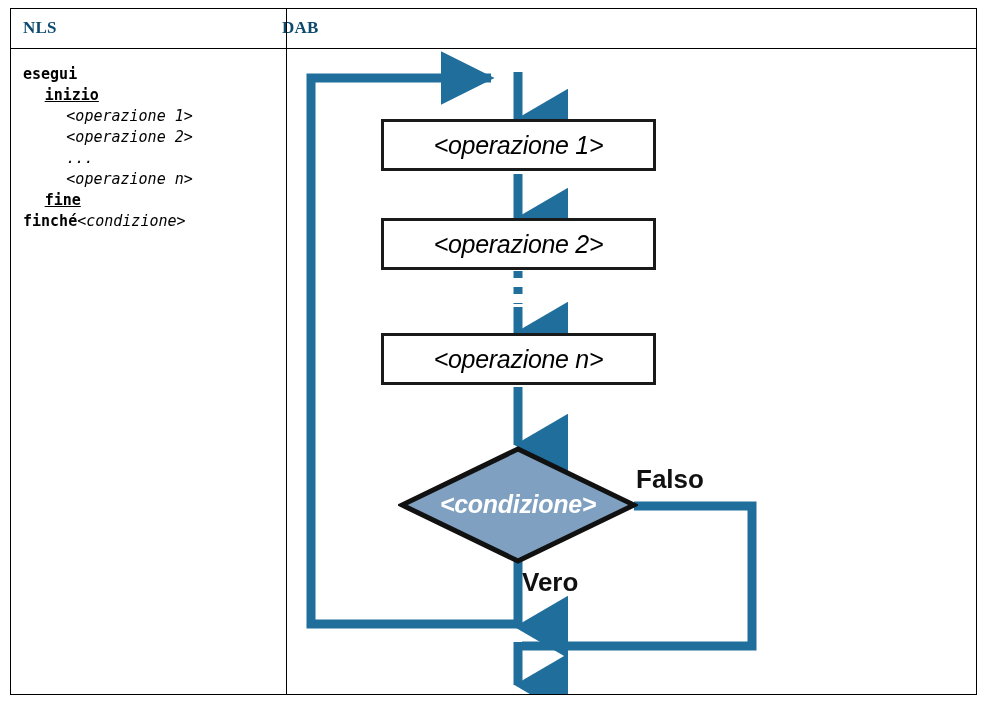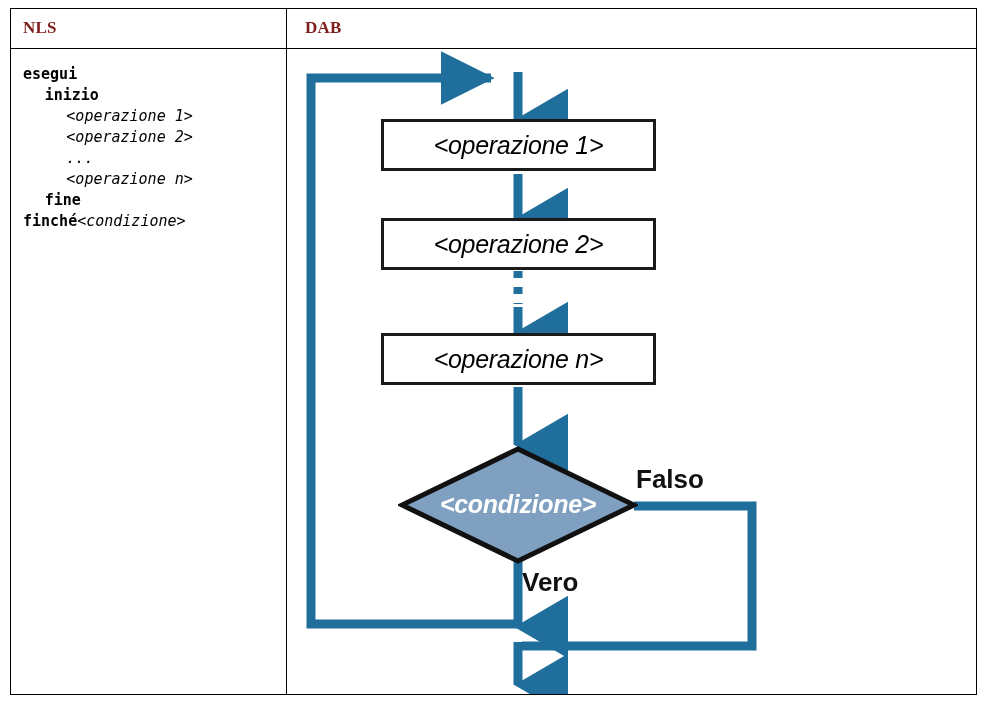--- a/index.html
+++ b/index.html
@@ -48,42 +48,42 @@
     width: 0;
     height: 100%;
     border-left: 1.6px solid #000000;
   }
   .hdr-cell {
     position: absolute;
     top: 9px;
     font-family: "Liberation Serif", serif;
     font-weight: bold;
     font-size: 17px;
-    color: #7f1d1d;
+    color: #0c4a6e;
     letter-spacing: .2px;
   }
   .hdr-nls { left: 12px; }
-  .hdr-dab { left: 294px; text-align: right; }
+  .hdr-dab { left: 271px; text-align: right; }
 
   
   .code-block {
     position: absolute;
     left: 12px;
     top: 55px;
     width: 255px;
     font-family: "DejaVu Sans Mono", "Liberation Mono", monospace;
     font-size: 15px;
     line-height: 21px;
     color: #000000;
     white-space: pre;
   }
   .code-line { display: block; height: 21px; }
   .kw { font-weight: bold; }
   .ph { font-style: italic; }
-  .ind1 { padding-left: 2.4ch; }
+  .ind1 { padding-left: 2.4ch; text-decoration: underline; }
   .ind2 { padding-left: 4.8ch; }
 
   
   .chart {
     position: absolute;
     left: 275px;
     top: 40px;
     width: 692px;
     height: 645px;
     overflow: hidden;

